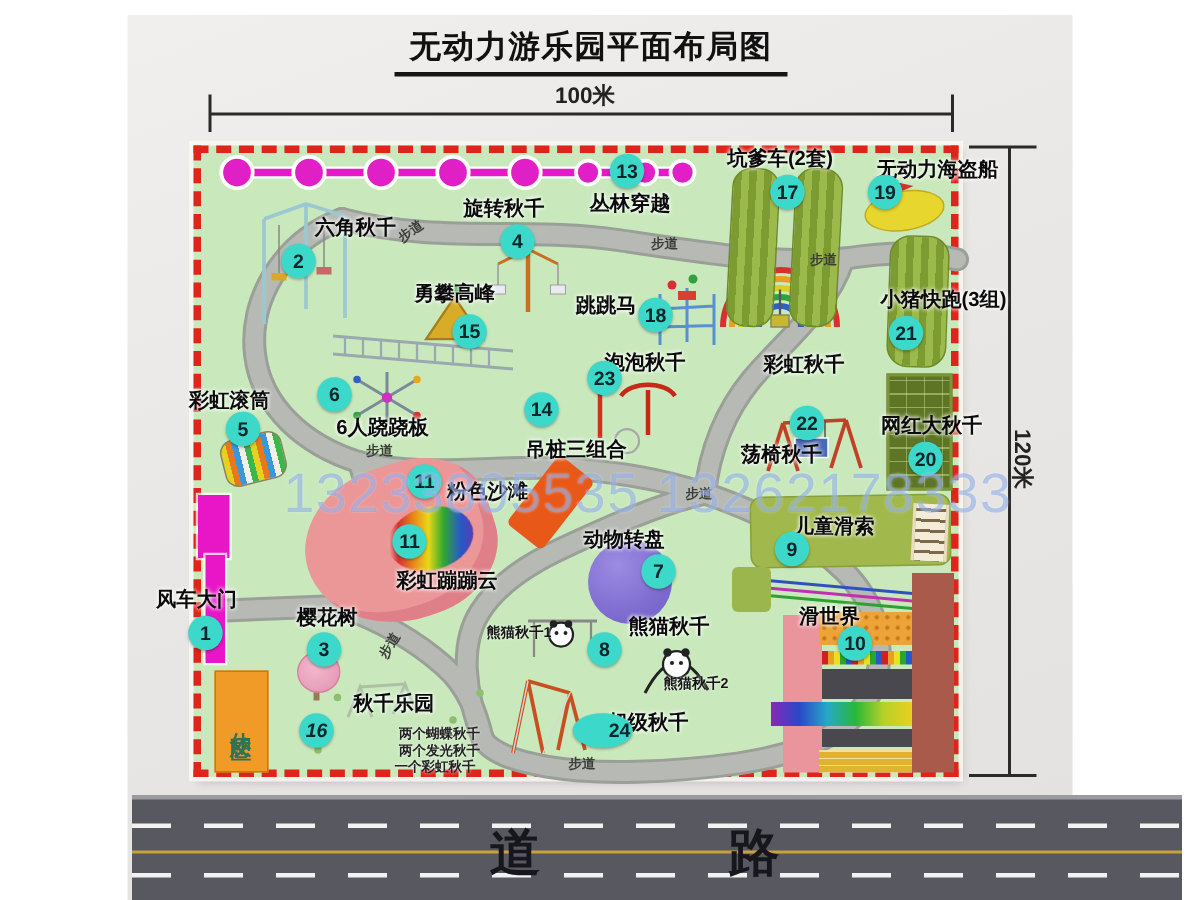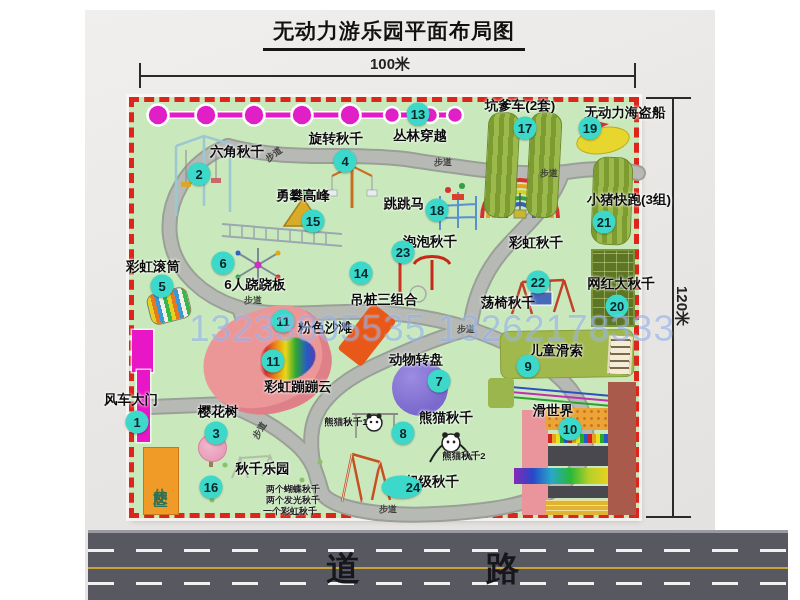--- a/index.html
+++ b/index.html
@@ -277,21 +277,21 @@
   <div class="flb" style="left:298px;top:377px;">彩虹蹦蹦云</div>
   <div class="flb" style="left:420px;top:126px;">丛林穿越</div>
   <div class="flb" style="left:384px;top:290px;">吊桩三组合</div>
   <div class="flb" style="left:303px;top:186px;">勇攀高峰</div>
   <div class="flb" style="left:249px;top:459px;padding-left:27px;">秋千乐园</div>
   <div class="flb" style="left:520px;top:96px;">坑爹车(2套)</div>
   <div class="flb" style="left:404px;top:194px;">跳跳马</div>
   <div class="flb" style="left:625px;top:103px;">无动力海盗船</div>
   <div class="flb" style="left:621px;top:274px;">网红大秋千</div>
   <div class="flb" style="left:629px;top:190px;">小猪快跑(3组)</div>
-  <div class="flb" style="left:508px;top:293px;text-align:right;">荡椅秋千</div>
+  <div class="flb" style="left:521px;top:293px;text-align:right;">荡椅秋千</div>
   <div class="flb" style="left:430px;top:232px;">泡泡秋千</div>
   <div class="flb" style="left:432px;top:472px;">超级秋千</div>
   <div class="flb" style="left:536px;top:233px;">彩虹秋千</div>
 
   <div class="slb" style="left:346px;top:412px;">熊猫秋千1</div>
   <div class="slb" style="left:464px;top:446px;">熊猫秋千2</div>
   <div class="tiny" style="left:266px;top:473px;">两个蝴蝶秋千</div>
   <div class="tiny" style="left:266px;top:484px;">两个发光秋千</div>
   <div class="tiny" style="left:263px;top:495px;">一个彩虹秋千</div>
 
@@ -303,21 +303,21 @@
   <div class="bub" style="left:223px;top:253px;">6</div>
   <div class="bub" style="left:439px;top:371px;">7</div>
   <div class="bub" style="left:403px;top:423px;">8</div>
   <div class="bub" style="left:528px;top:356px;">9</div>
   <div class="bub" style="left:570px;top:419px;">10</div>
   <div class="bub" style="left:283px;top:311px;">11</div>
   <div class="bub" style="left:273px;top:351px;">11</div>
   <div class="bub" style="left:418px;top:104px;">13</div>
   <div class="bub" style="left:361px;top:263px;">14</div>
   <div class="bub" style="left:313px;top:211px;">15</div>
-  <div class="bub" style="left:211px;top:477px;">16</div>
+  <div class="bub" style="left:211px;top:477px;font-style:italic;">16</div>
   <div class="bub" style="left:525px;top:118px;">17</div>
   <div class="bub" style="left:437px;top:200px;">18</div>
   <div class="bub" style="left:590px;top:118px;">19</div>
   <div class="bub" style="left:617px;top:296px;">20</div>
   <div class="bub" style="left:604px;top:212px;">21</div>
   <div class="bub" style="left:538px;top:272px;">22</div>
   <div class="bub" style="left:403px;top:242px;">23</div>
   <div class="bub" style="left:402px;top:477px;padding-left:24px;">24</div>
 
   <div class="wm2">13233805535 13262178333</div>

